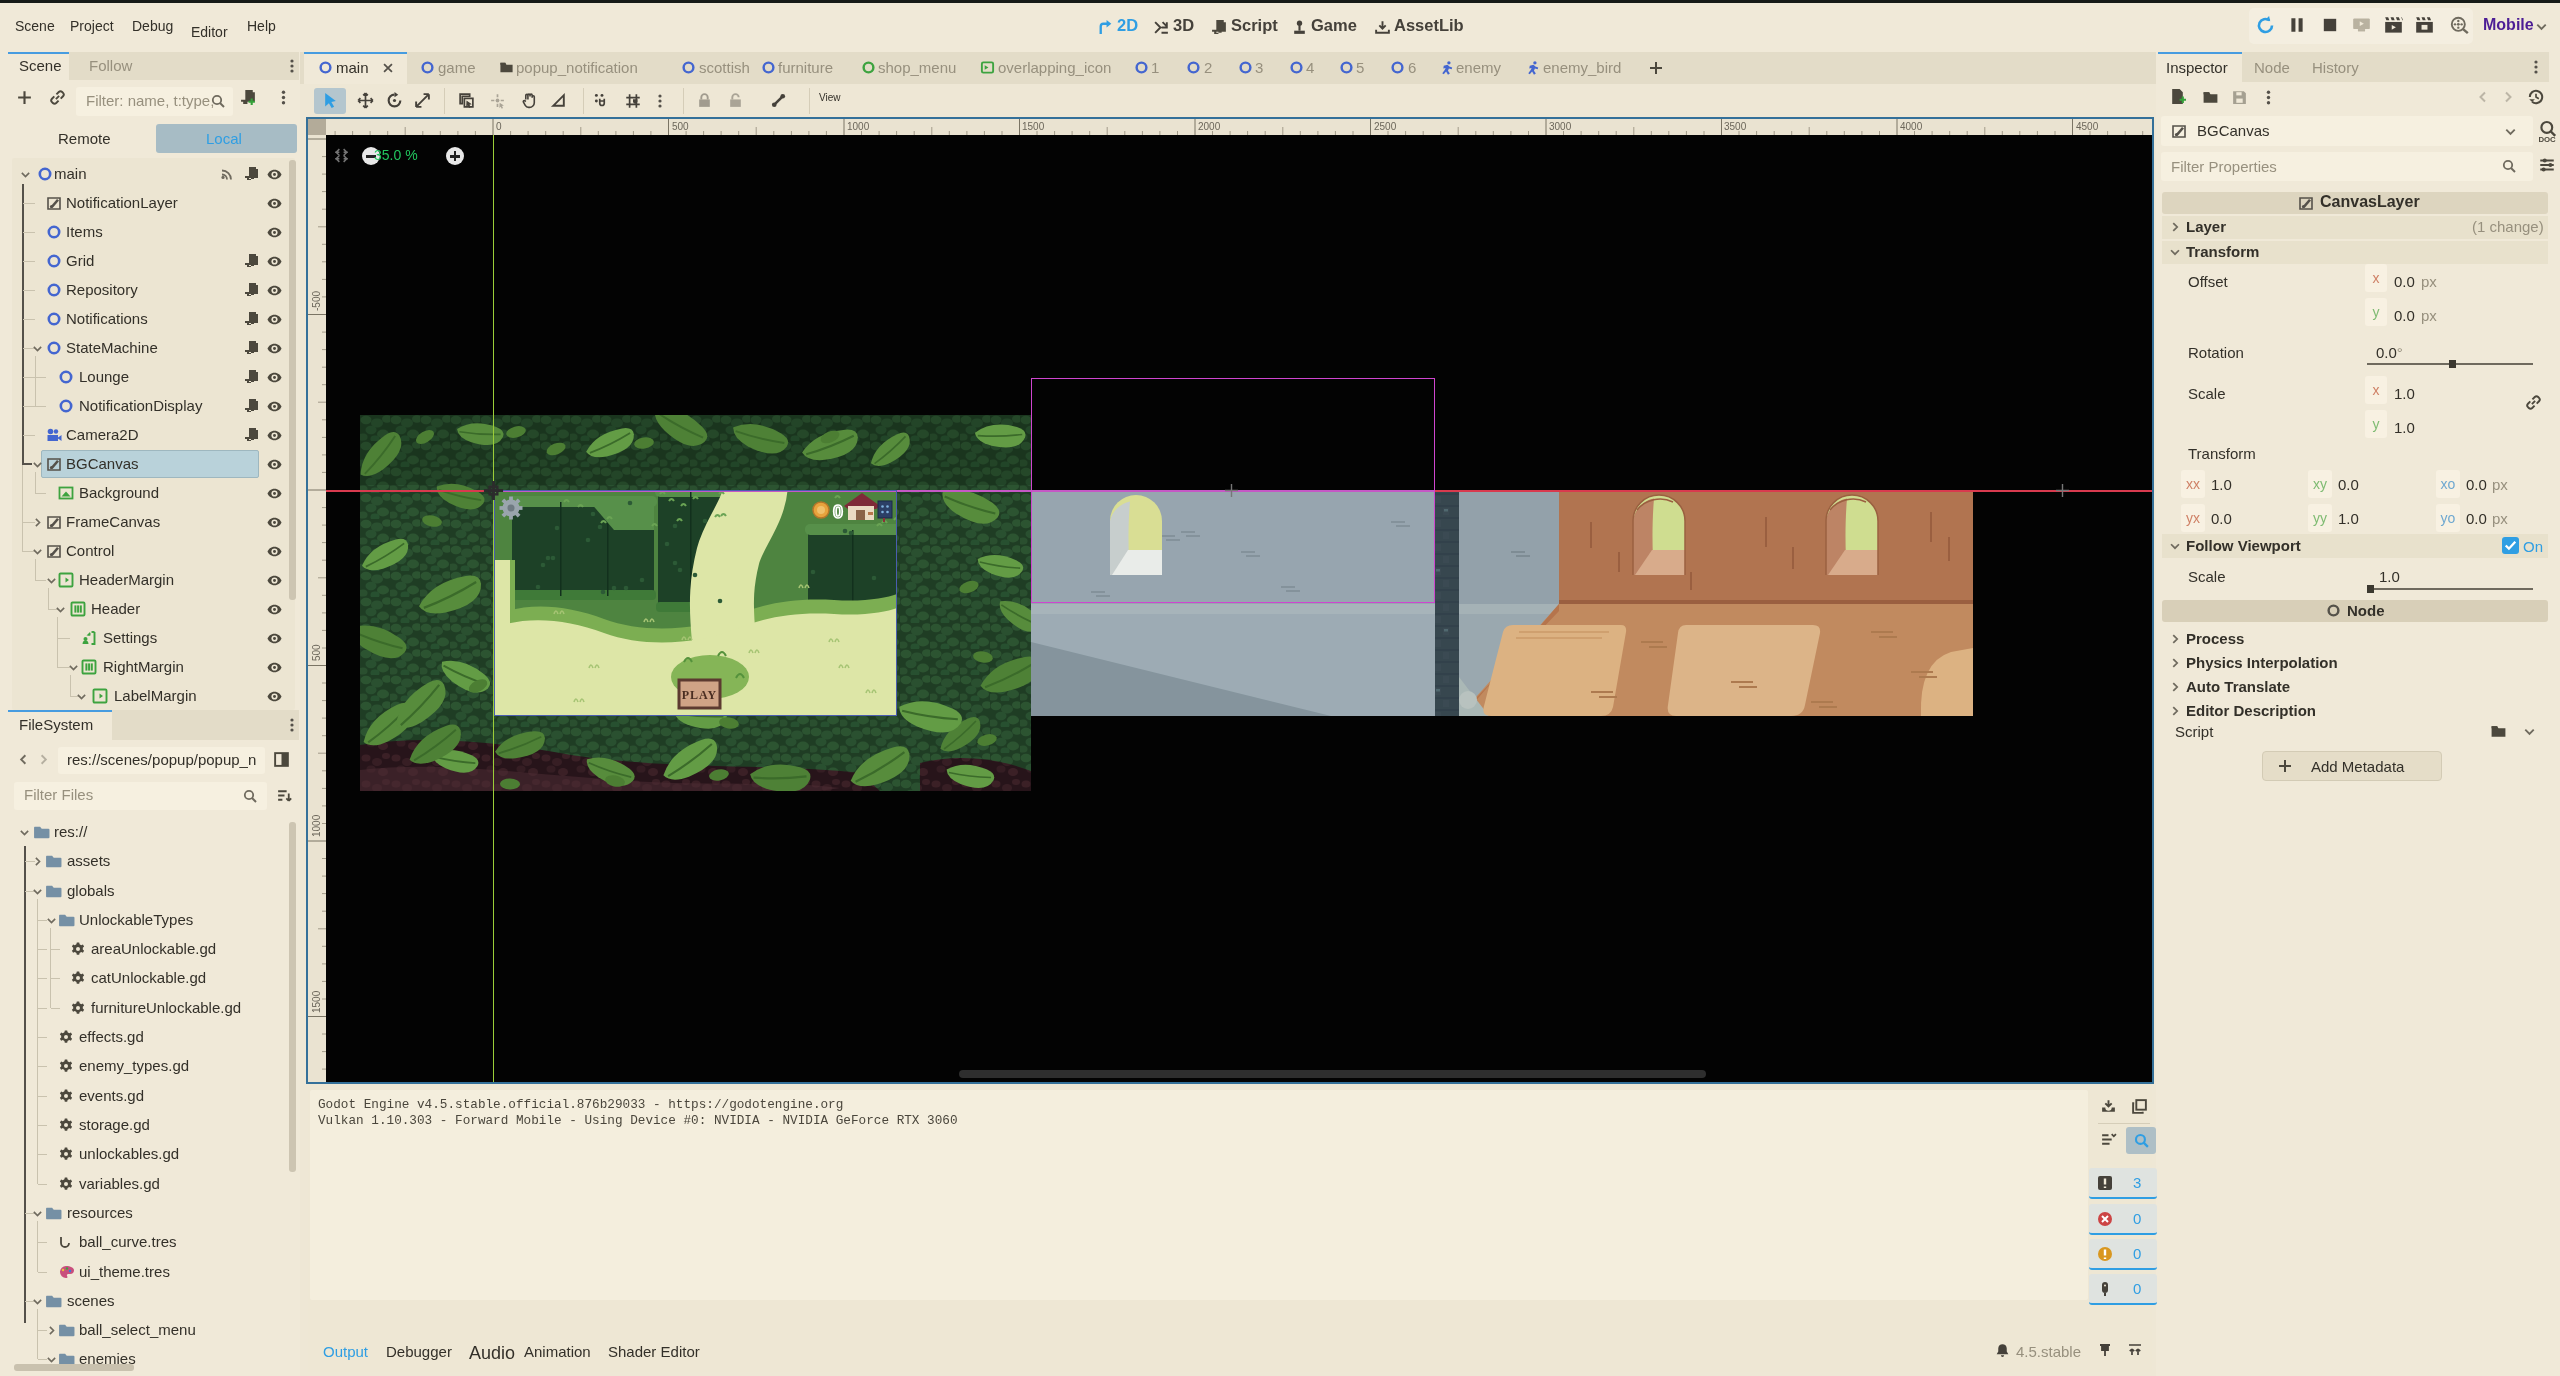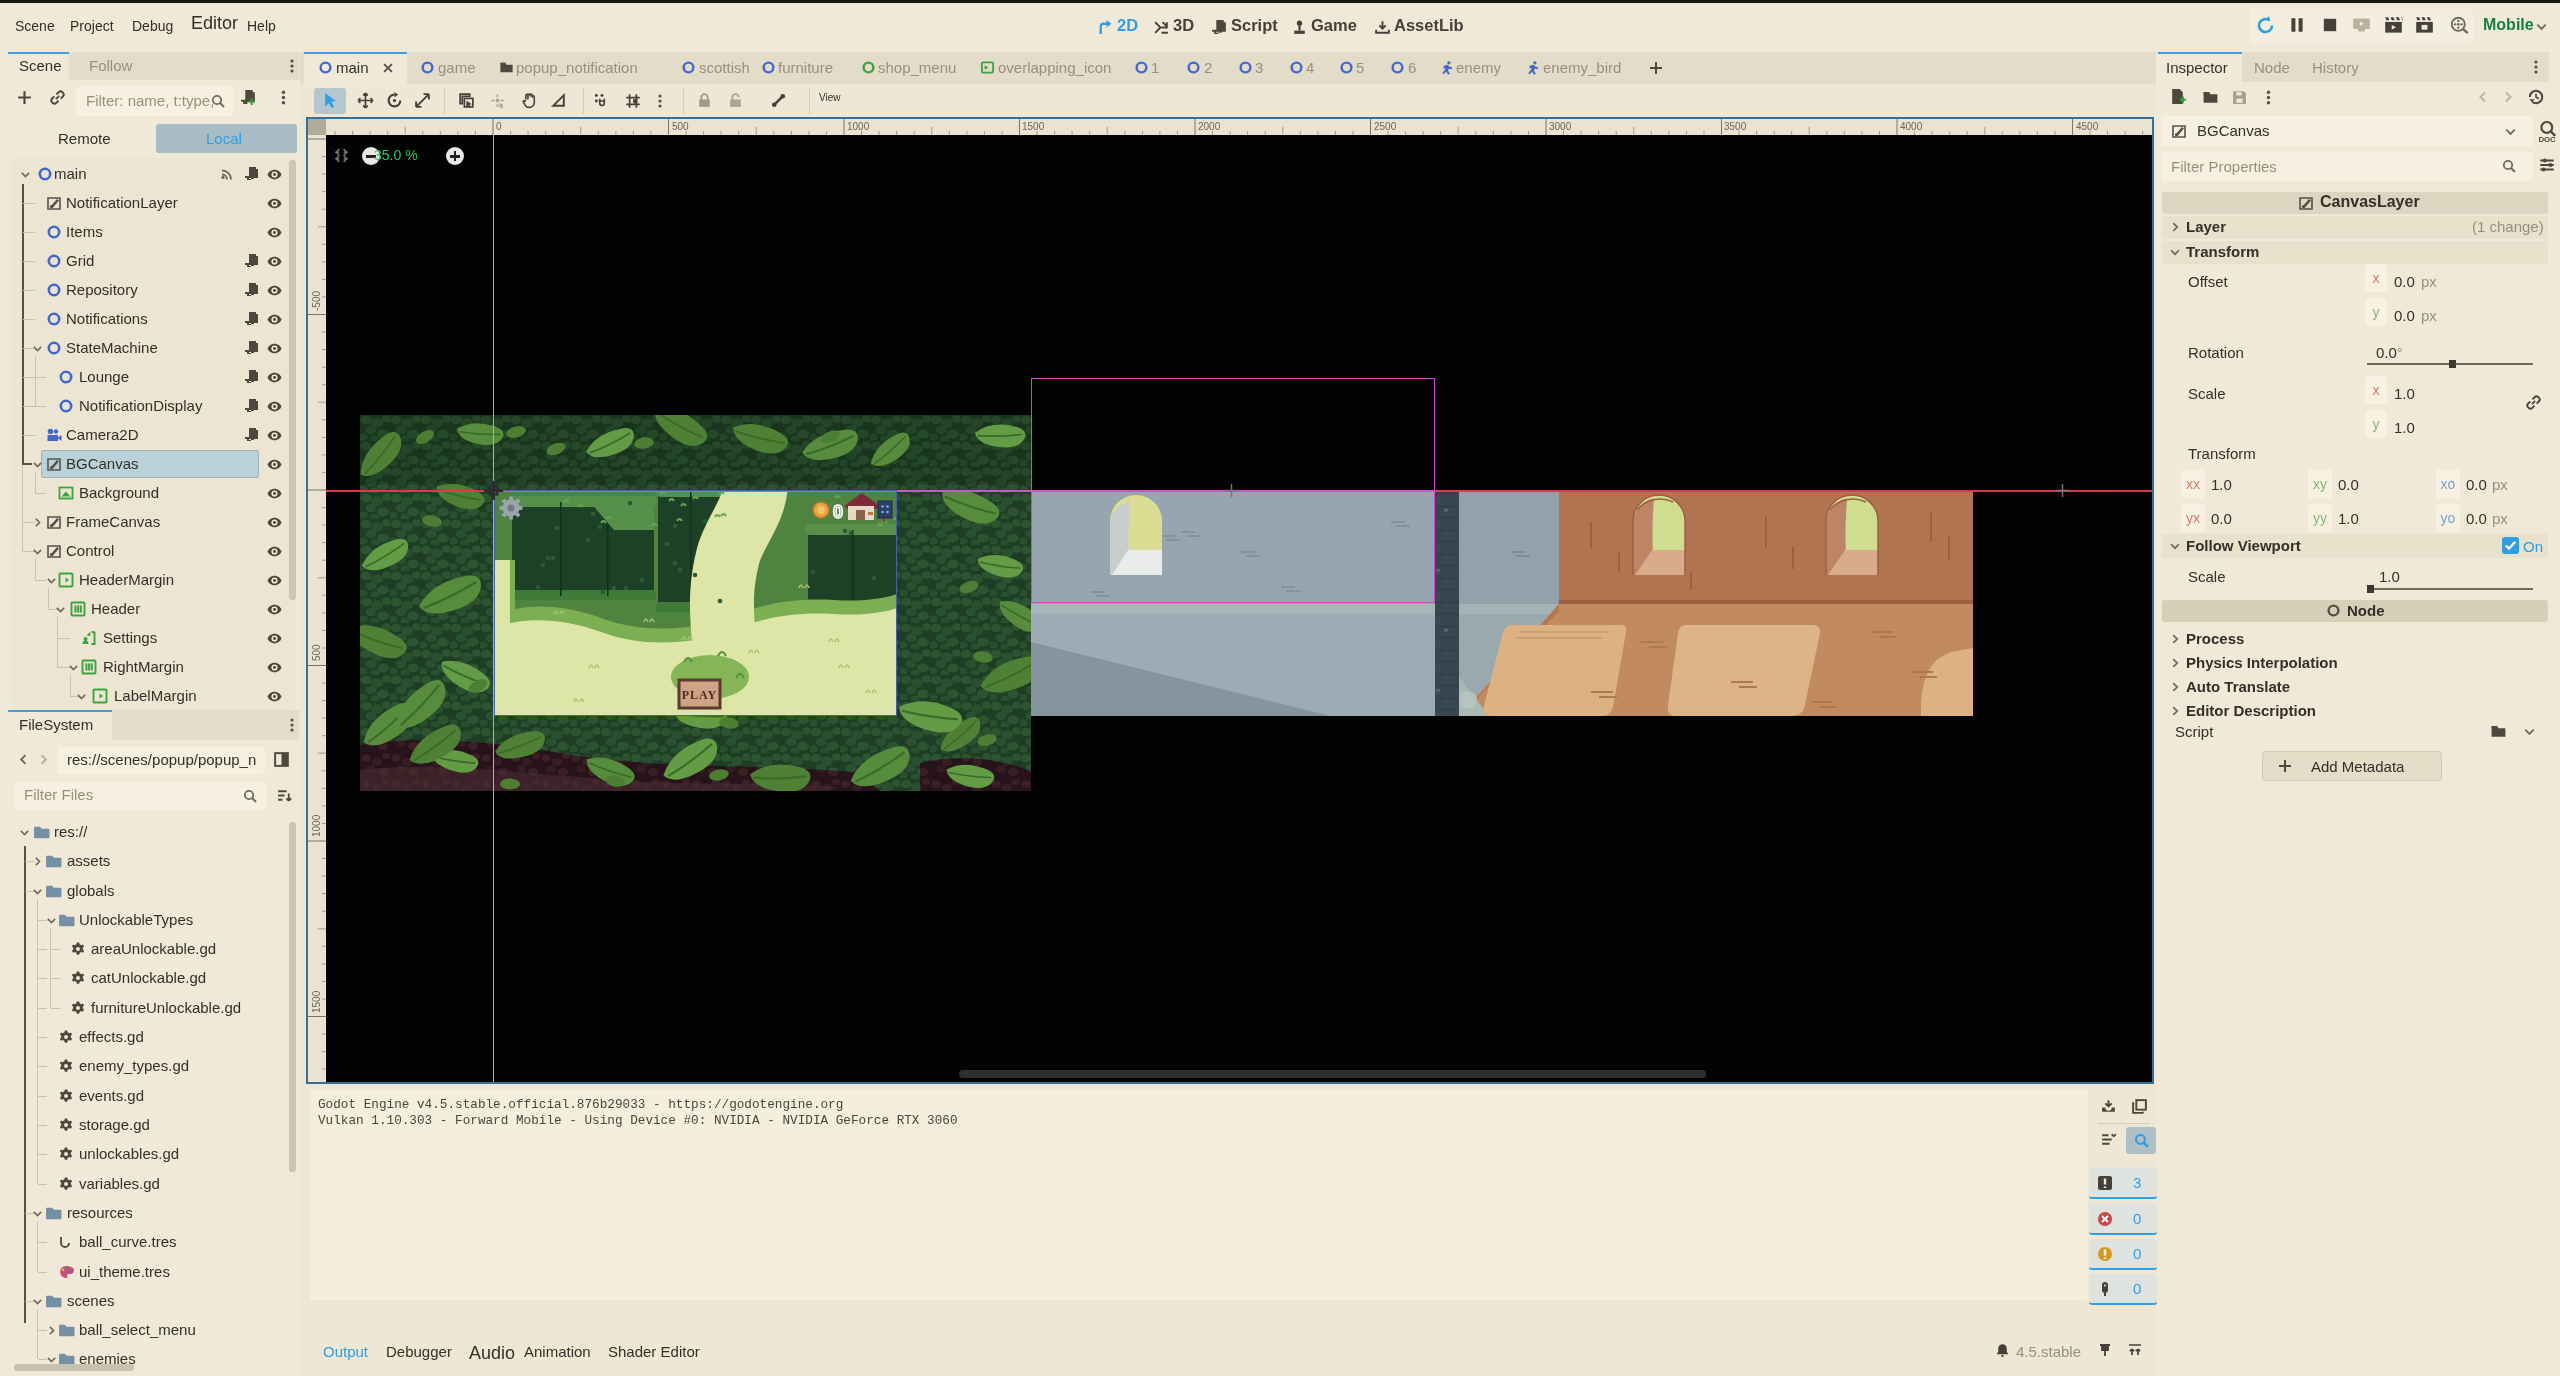--- a/index.html
+++ b/index.html
@@ -128,21 +128,21 @@
 <symbol id="cross" viewBox="0 0 16 16">
         <path d="M3.5 3.5l9 9m0-9l-9 9" stroke="#55514a" stroke-width="2"></path>
       </symbol>
 </defs>
 </svg>
 <div class="abs" style="left:0px;top:0px;width:2560px;height:3px;background:#161a17;"></div>
 <div class="abs" style="left:0;top:3px;width:2560px;height:49px;background:#f0e9d8">
     <div class="txt" style="left:15px;top:15px;font-size:14px">Scene</div>
     <div class="txt" style="left:70px;top:15px;font-size:14px">Project</div>
     <div class="txt" style="left:132px;top:15px;font-size:14px">Debug</div>
-    <div class="txt" style="left:191px;top:10px;font-size:18px">Editor</div>
+    <div class="txt" style="left:191px;top:21px;font-size:14px">Editor</div>
     <div class="txt" style="left:247px;top:15px;font-size:14px">Help</div>
     <svg class="ic" viewBox="0 0 16 16" style="left:1097px;top:16px;width:17px;height:17px">
       <path d="M3.5 14V7Q3.5 4.5 6 4.5h4.5" fill="none" stroke="#2f9ee3" stroke-width="2.2"></path>
       <path d="M9 1l4.5 3.5L9 8z" fill="#2f9ee3"></path>
     </svg>
     <div class="txt b" style="left:1117px;top:13px;font-size:16.5px;color:#2f9ee3">2D</div>
     <svg class="ic" viewBox="0 0 16 16" style="left:1153px;top:16px;width:17px;height:17px">
       <path d="M2 3l5 5-5 5M8 13h6M9 3l4 4M13 3v5h-5" fill="none" stroke="#45413a" stroke-width="1.8"></path>
     </svg>
     <div class="txt b" style="left:1173px;top:13px;font-size:16.5px;color:#45413a">3D</div>
@@ -190,21 +190,21 @@
     </svg>
     <svg class="ic" viewBox="0 0 16 16" style="left:2450px;top:13px;width:19px;height:19px">
       <circle cx="7" cy="7" r="5.5" fill="none" stroke="#6f6a5e" stroke-width="1.6"></circle>
       <circle cx="7" cy="7" r="1.2" fill="#6f6a5e"></circle>
       <circle cx="7" cy="4.2" r="1" fill="#6f6a5e"></circle>
       <circle cx="7" cy="9.8" r="1" fill="#6f6a5e"></circle>
       <circle cx="4.2" cy="7" r="1" fill="#6f6a5e"></circle>
       <circle cx="9.8" cy="7" r="1" fill="#6f6a5e"></circle>
       <path d="M11 11l4 3.5" stroke="#6f6a5e" stroke-width="2"></path>
     </svg>
-    <div class="txt b" style="left:2483px;top:13px;font-size:16px;color:#15803d">Mobile</div>
+    <div class="txt b" style="left:2483px;top:13px;font-size:16px;color:#4c1d95">Mobile</div>
     <svg class="ic" style="left:2534px;top:16px;width:15px;height:15px">
       <use href="#chevd"></use>
     </svg>
   </div>
 <div class="abs" style="left:8px;top:52px;width:291px;height:1320px;background:#f0e9d8;font-size:15px">
     <div class="abs" style="left:0px;top:0px;width:291px;height:28px;background:#e3dcc8;"></div>
     <div class="abs" style="left:0px;top:0px;width:61px;height:28px;background:#f0e9d8;border-top:2px solid #479ce0"></div>
     <div class="txt" style="left:11px;top:5px;font-size:15px">Scene</div>
     <div class="txt dim" style="left:81px;top:5px;font-size:15px">Follow</div>
     <svg class="ic" style="left:276px;top:6px;width:16px;height:16px">

